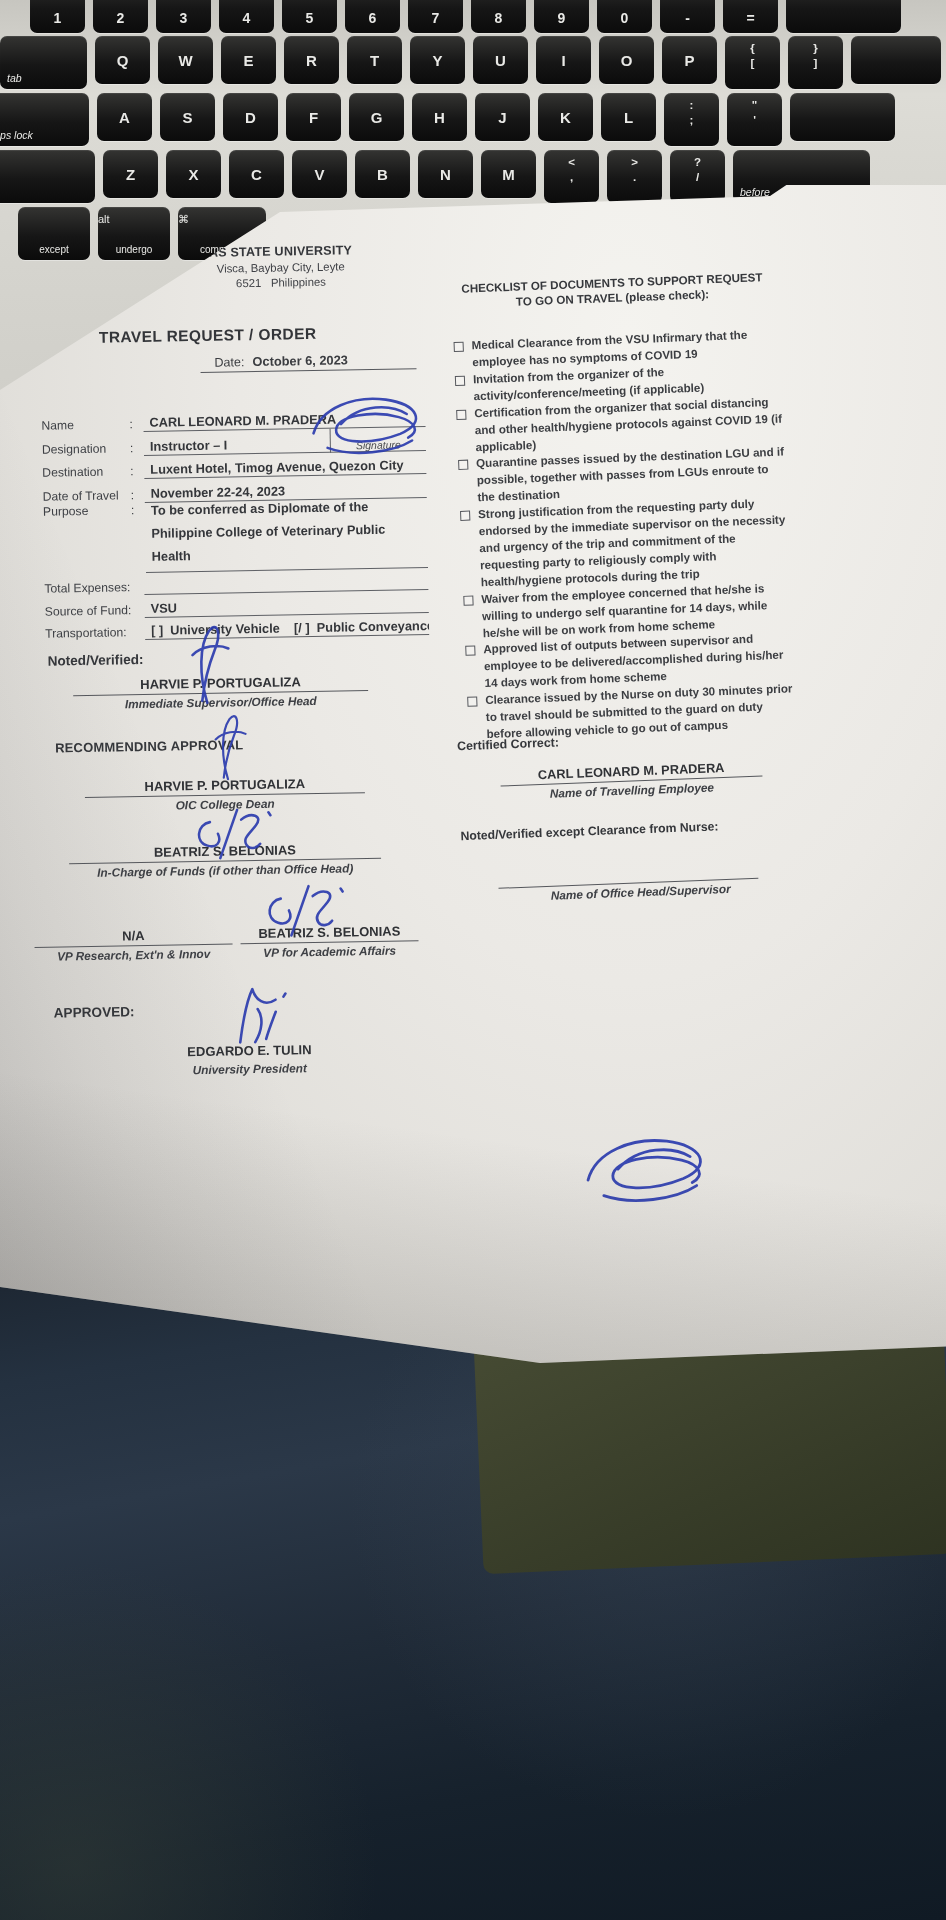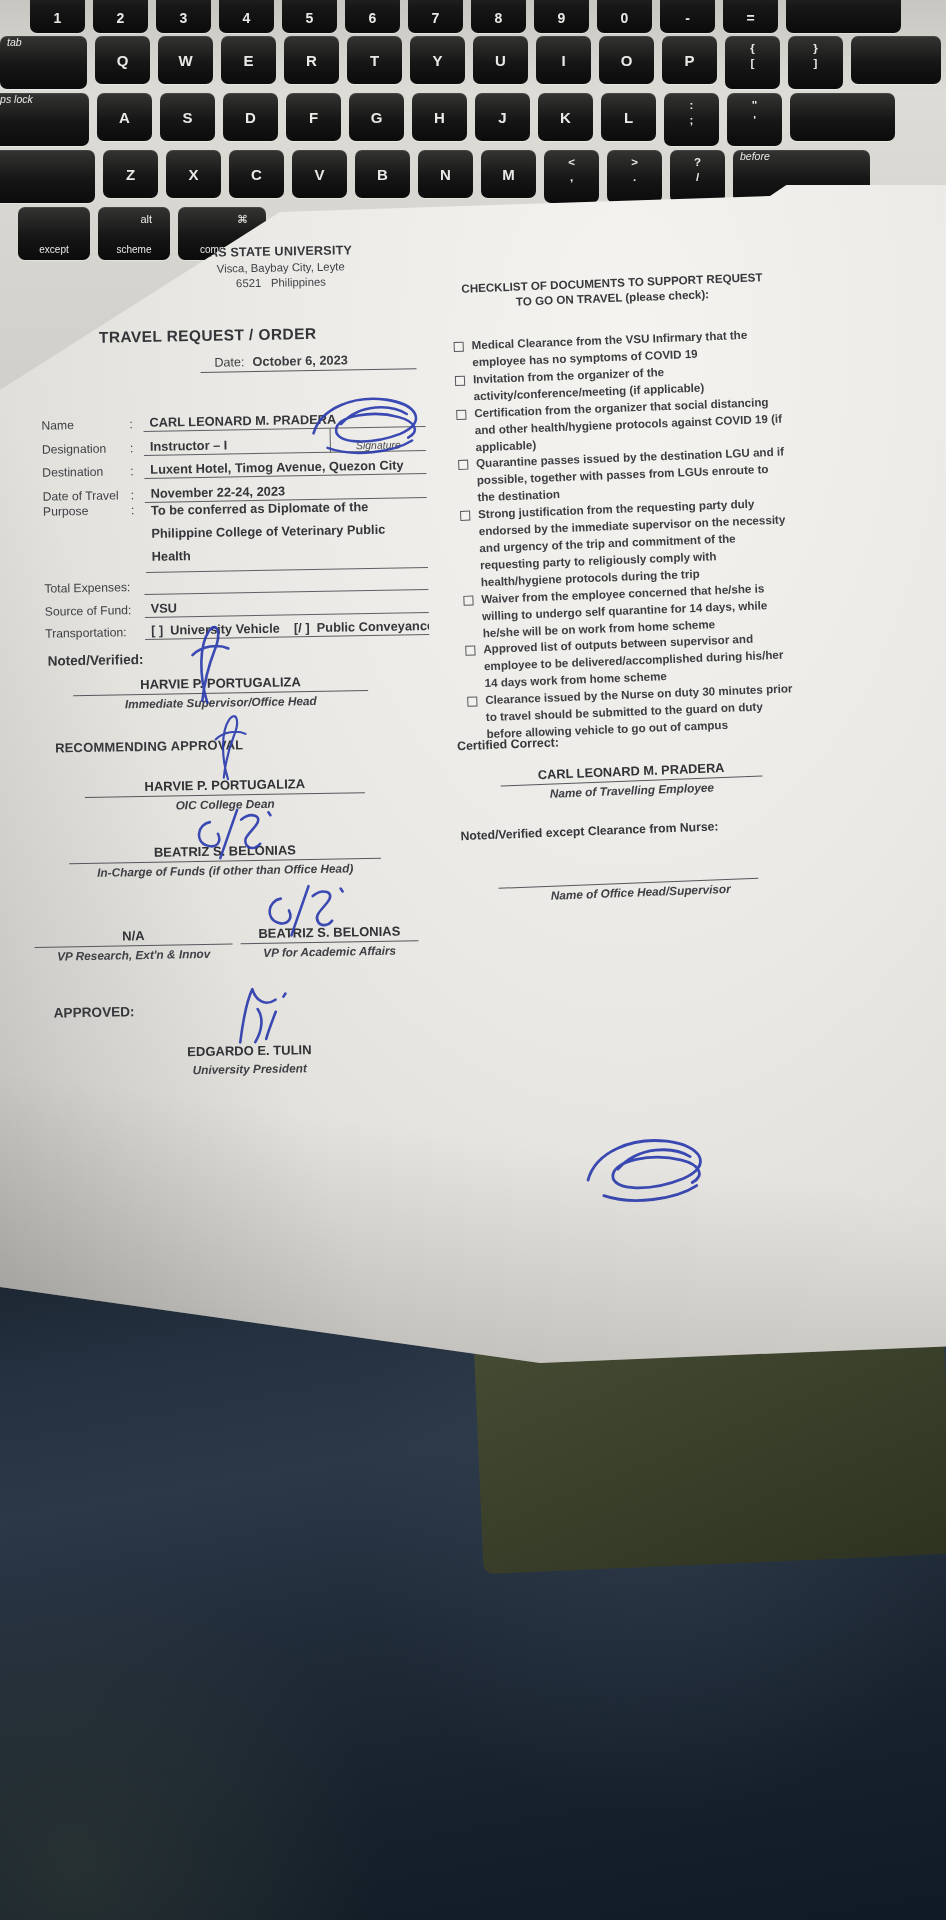--- a/index.html
+++ b/index.html
@@ -11,23 +11,23 @@
            background:linear-gradient(180deg,#c7c6c0 0%,#dddcd6 22%,#d6d5cf 55%,#cfceC8 100%);}
   .kr{position:absolute;display:flex;gap:8px;}
   .r1{top:-22px;left:30px}.r2{top:36px;left:0}.r3{top:93px;left:-18px}.r4{top:150px;left:-30px}.r5{top:207px;left:18px}
   .key{position:relative;flex:none;width:55px;height:48px;border-radius:7px;color:#e9e9e6;
        background:linear-gradient(180deg,#35353三 0%,#161616 55%,#0b0b0b 100%);
        background:linear-gradient(180deg,#343432 0%,#161616 55%,#0b0b0b 100%);
        box-shadow:0 1px 0 rgba(255,255,255,.35), inset 0 1px 1px rgba(255,255,255,.10);
        display:flex;align-items:center;justify-content:center;font-size:15px;font-weight:600;}
   .r1 .key{align-items:flex-end;padding-bottom:7px;font-size:14px}
   .key.two{flex-direction:column;justify-content:flex-start;padding-top:5px;font-size:11.5px;line-height:1.3;font-weight:600}
-  .key.ml{align-items:flex-start;justify-content:flex-start;padding:0 0 5px 7px;font-size:10.5px;font-weight:400;font-style:italic}
+  .key.ml{align-items:flex-end;justify-content:flex-start;padding:0 0 5px 7px;font-size:10.5px;font-weight:400;font-style:italic}
   .key.mod{align-items:flex-end;justify-content:center;padding-bottom:5px;font-size:10px;font-weight:400}
-  .key .sub{position:absolute;top:6px;left:0;right:18px;text-align:right;font-size:11px;font-weight:400}
+  .key .sub{position:absolute;top:6px;left:0;right:18px;text-align:left;font-size:11px;font-weight:400}
 
   
   .jeans{position:absolute;left:0;top:1230px;width:946px;height:690px;
          background:linear-gradient(170deg,#1a222c 0%,#243140 18%,#2b3848 34%,#202b38 55%,#16212c 76%,#101a24 100%);}
   .jeans::after{content:'';position:absolute;inset:0;
          background:radial-gradient(circle at 8% 92%,rgba(52,62,56,.55) 0%,transparent 28%),
                     radial-gradient(circle at 70% 40%,rgba(62,76,94,.35) 0%,transparent 40%);}
   .green-patch{position:absolute;left:478px;top:1312px;width:470px;height:252px;border-radius:10px;
          background:linear-gradient(160deg,#474c34 0%,#3c412c 45%,#2e3321 100%);transform:rotate(-2.5deg);}
 
@@ -288,21 +288,21 @@
           <div class="key ml" style="width: 130px;">
             <span>before</span>
           </div>
         </div>
         <div class="kr r5">
           <div class="key mod" style="width: 72px;">
             <span>except</span>
           </div>
           <div class="key mod" style="width: 72px;">
             <span class="sub">alt</span>
-            <span>scheme</span>
+            <span>undergo</span>
           </div>
           <div class="key mod" style="width: 88px;">
             <span class="sub">⌘</span>
             <span>command</span>
           </div>
         </div>
       </div>
   </div>
 
   <div class="jeans"></div>

